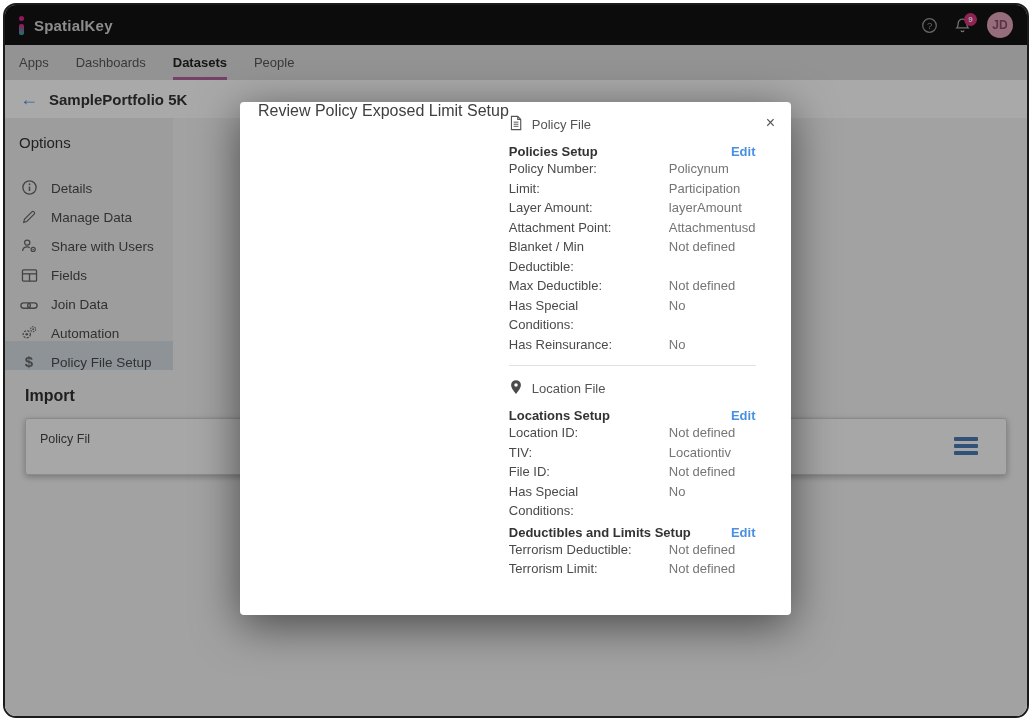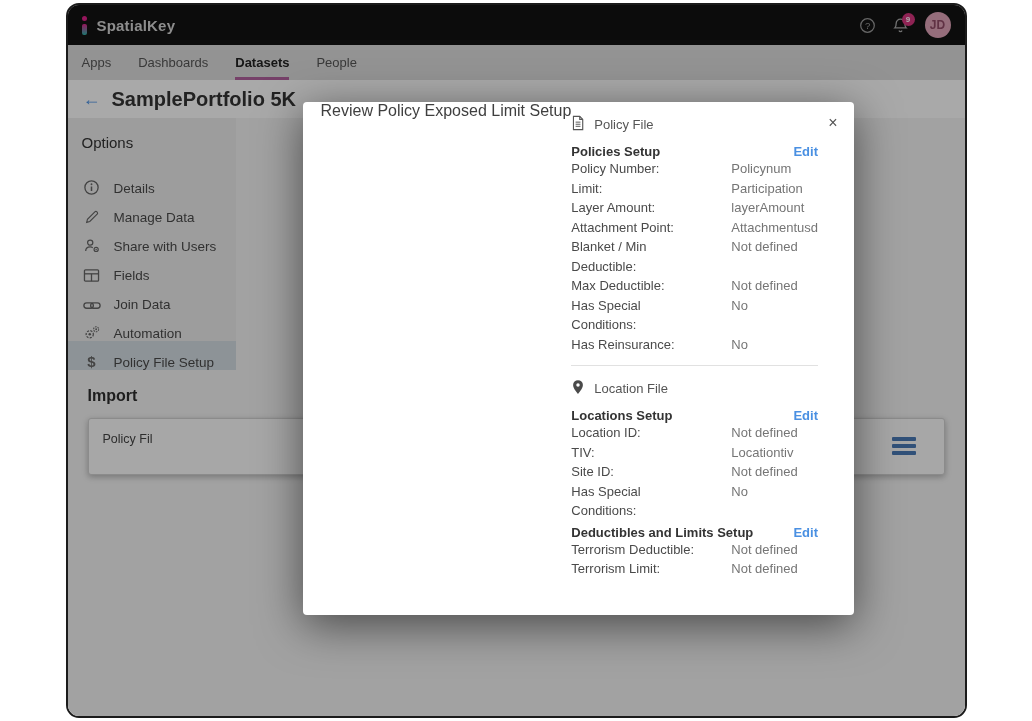--- a/index.html
+++ b/index.html
@@ -3,21 +3,21 @@
 <meta charset="utf-8">
 <style>
   * { box-sizing: border-box; margin: 0; padding: 0; }
   body {
     background: #ffffff;
     font-family: "Liberation Sans", sans-serif;
     -webkit-font-smoothing: antialiased;
   }
   .window {
     position: relative;
-    width: 901px; height: 715px;
+    width: 1026px; height: 715px;
     margin: 3px auto 0;
     border: 2px solid #1b1b1b;
     border-radius: 13px;
     overflow: hidden;
     background: #f2f2f2;
   }
   
   .topbar {
     height: 40px; background: #121212;
     display: flex; align-items: center;
@@ -51,21 +51,21 @@
   }
   .tab { display: flex; align-items: center; padding-top: 2px;
     border-bottom: 3px solid transparent; cursor: pointer; }
   .tab.active { color: #222; font-weight: 700; border-bottom-color: var(--tab-underline); }
   
   .titlerow {
     height: 38px; background: #fcfcfc;
     display: flex; align-items: center; gap: 11px; padding: 0 15px;
   }
   .back-arrow { color: var(--accent-blue); font-size: 18px; line-height: 1; cursor: pointer; }
-  .page-title { font-size: 20px; font-weight: 700; color: #333; }
+  .page-title { font-size: 15px; font-weight: 700; color: #333; }
   
   .bodyarea { display: flex; height: 598px; flex-direction: column; }
   .sidebar { width: 168px; background: #ebebeb; flex-shrink: 0; padding-top: 14px; }
   .sidebar-heading { font-size: 15px; color: #333; padding: 2px 14px 16px; }
   .side-item {
     height: 29px; display: flex; align-items: flex-end; gap: 13px;
     padding-left: 15px; font-size: 13.5px; color: #4a4a4a; cursor: pointer;
   }
   .side-item.selected { background: #d3dce2; }
   .side-icon { width: 18px; display: flex; justify-content: center; align-items: center; }
@@ -307,21 +307,21 @@
         </div>
         <div class="field-row">
           <span class="field-label">Location ID:</span>
           <span class="field-value">Not defined</span>
         </div>
         <div class="field-row">
           <span class="field-label">TIV:</span>
           <span class="field-value">Locationtiv</span>
         </div>
         <div class="field-row">
-          <span class="field-label">Site ID:</span>
+          <span class="field-label">File ID:</span>
           <span class="field-value">Not defined</span>
         </div>
         <div class="field-row">
           <span class="field-label">Has Special Conditions:</span>
           <span class="field-value">No</span>
         </div>
         <div class="section-header" style="margin-top: 4px;">
           <span class="hdr">Deductibles and Limits Setup</span>
           <span class="edit-link">Edit</span>
         </div>

